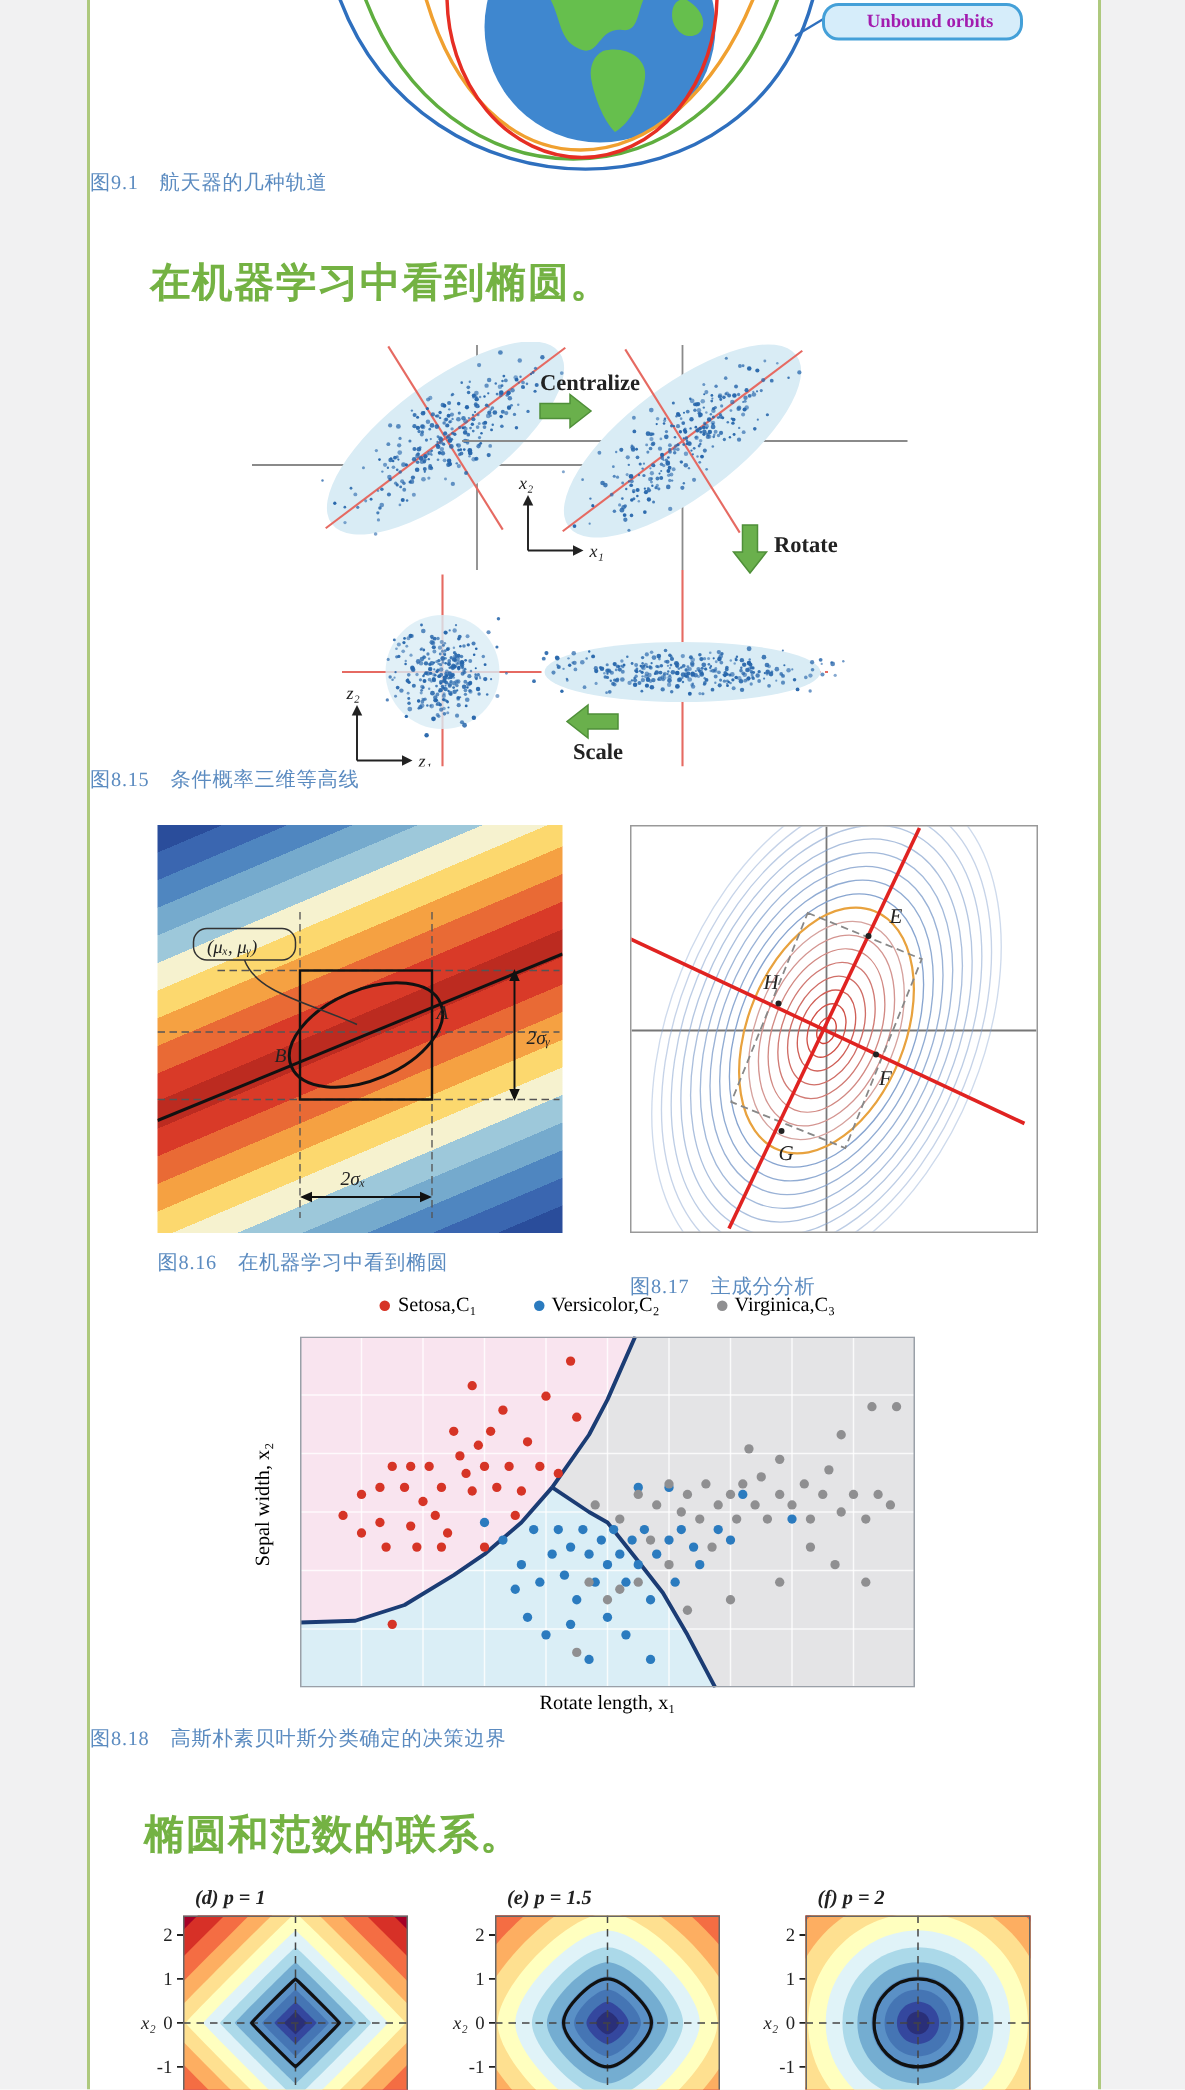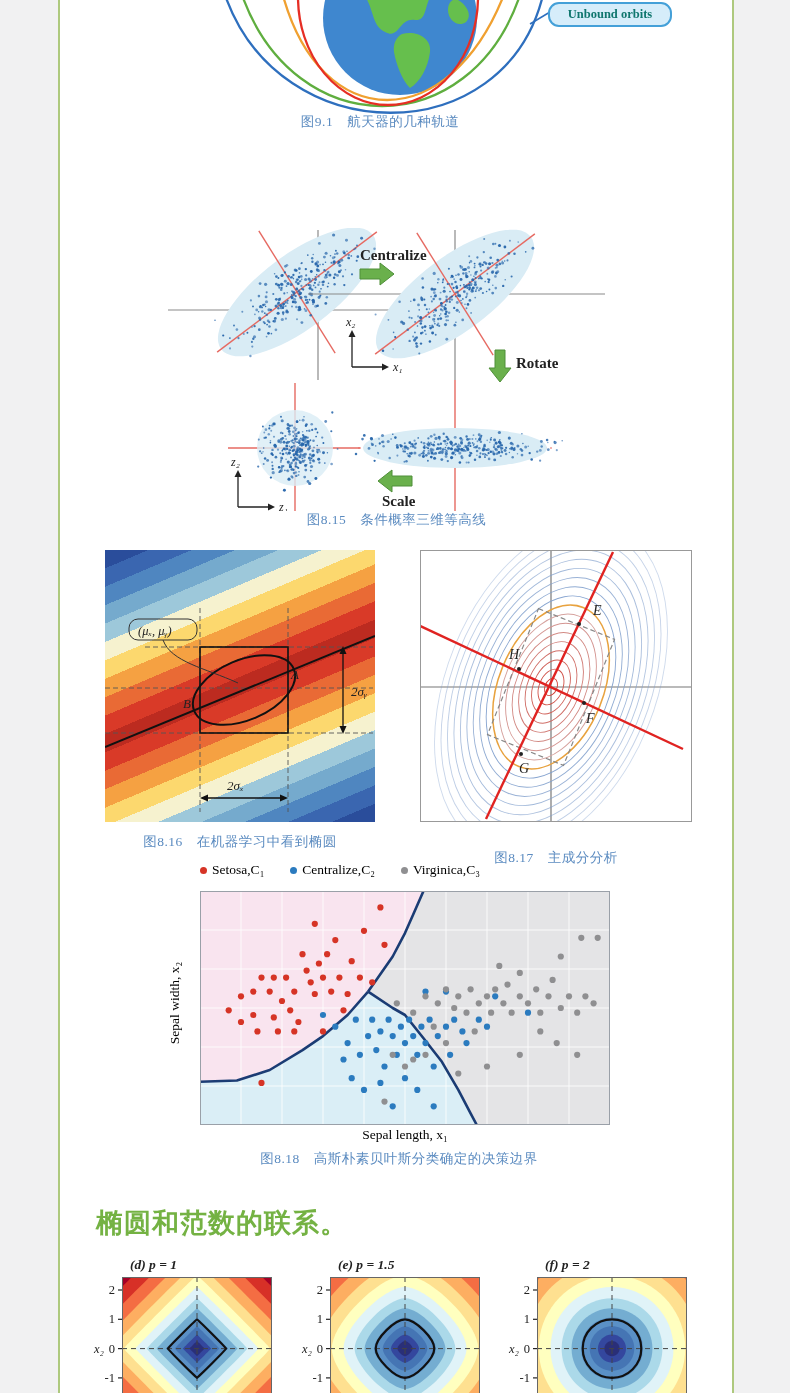--- a/index.html
+++ b/index.html
@@ -1,26 +1,26 @@
 <!DOCTYPE html>
 <html><head>
 <meta charset="utf-8">
 <style>
   html,body{margin:0;padding:0;}
   body{font-family:"Liberation Sans",sans-serif;}
   #page{position:relative;width:790px;height:1393px;background:#f1f1f2;overflow:hidden;}
   #content{position:absolute;left:60px;top:0;width:673px;height:1393px;background:#ffffff;}
   .vline{position:absolute;top:0;width:2px;height:1393px;}
-  .caption{position:absolute;text-align:center;font-family:"Liberation Serif",serif;font-size:13.5px;letter-spacing:.5px;}
+  .caption{position:absolute;font-family:"Liberation Serif",serif;font-size:13.5px;letter-spacing:.5px;}
   .heading{position:absolute;font-weight:bold;font-size:27px;letter-spacing:1px;}
   .figwrap{position:absolute;}
   svg text{font-family:"Liberation Serif",serif;}
   .pill{position:absolute;border-radius:11px;font-family:"Liberation Serif",serif;
         font-weight:bold;font-size:12.5px;text-align:center;line-height:20px;}
-  .legend{position:absolute;display:flex;justify-content:flex-start;gap:26px;
+  .legend{position:absolute;display:flex;justify-content:center;gap:38px;
           font-family:"Liberation Serif",serif;font-size:13.5px;align-items:center;}
   .legend .dot{display:inline-block;width:7px;height:7px;border-radius:50%;margin-right:5px;vertical-align:middle;}
   .axlabel{position:absolute;font-family:"Liberation Serif",serif;font-size:13.5px;text-align:center;}
   .rot{transform:rotate(-90deg);transform-origin:center center;}
 </style>
 </head>
 <body>
 
 <div id="page" style="background: rgb(241, 241, 242);">
   <div id="content" style="background: rgb(255, 255, 255);">
@@ -29,23 +29,24 @@
         <circle cx="340" cy="18" r="77" fill="#3f87cf"></circle>
         <path d="M300,-10 C315,5 310,25 325,32 C340,40 338,18 355,20 C370,22 362,-5 380,-12 L380,-40 L300,-40 Z" fill="#66bf4d"></path>
         <path d="M342,34 C356,30 372,38 370,52 C368,68 360,82 350,88 C342,80 336,64 334,52 C333,44 336,37 342,34 Z" fill="#66bf4d"></path>
         <path d="M398,0 C408,6 412,16 406,22 C398,28 388,20 388,10 C388,3 392,-2 398,0 Z" fill="#66bf4d"></path>
         <path d="M165,-5 C220,152 445,152 483,-5" fill="none" stroke="#2e6fbe" stroke-width="2.3"></path>
         <path d="M182,-5 C235,143 410,143 460,-5" fill="none" stroke="#5fae3f" stroke-width="2.3"></path>
         <path d="M222,-8 C260,136 390,136 445,-8" fill="none" stroke="#f0a030" stroke-width="2.3"></path>
         <ellipse cx="328" cy="-3" rx="90" ry="108" fill="none" stroke="#e62e24" stroke-width="2.3"></ellipse>
         <line x1="470" y1="24" x2="490" y2="12" stroke="#2e6fbe" stroke-width="1.5"></line>
       </svg>
-    <div class="pill" style="left: 488px; top: 2px; width: 120px; height: 21px; background: rgb(214, 237, 250); border: 2px solid rgb(68, 160, 216); color: #0f766e;">Unbound orbits</div>
+    <div class="pill" style="left: 488px; top: 2px; width: 120px; height: 21px; background: rgb(214, 237, 250); border: 2px solid rgb(68, 160, 216); color: #a21caf; padding-left: 10px;">Unbound orbits</div>
     <div class="caption" style="left: 0px; top: 113px; width: 640px; color: rgb(91, 139, 192);">图9.1　航天器的几种轨道</div>
 
+    <div class="heading" style="left: 40px; top: 170px; color: rgb(116, 178, 67);">在机器学习中看到椭圆。</div>
 
     <svg id="fig815-svg" class="figwrap" style="left:0;top:228px;" width="673" height="283" viewBox="0 0 673 283">
         <line x1="258" y1="2" x2="258" y2="152" stroke="#8a8a8a" stroke-width="1.2"></line>
         <line x1="108" y1="82" x2="360" y2="82" stroke="#8a8a8a" stroke-width="1.2"></line>
         <ellipse cx="237" cy="64" rx="95" ry="37" fill="#d9ecf5" transform="rotate(-37 237 64)"></ellipse>
         <line x1="157.1364489952707" y1="124.18150231520482" x2="316.8635510047293" y2="3.818497684795176" stroke="#e66a62" stroke-width="1.4"></line>
         <line x1="198.84581297520924" y1="2.9405370767373284" x2="275.15418702479076" y2="125.05946292326267" stroke="#e66a62" stroke-width="1.4"></line>
         <g>
           <circle cx="190.9" cy="72.4" r="1.10" fill="#2766ab" fill-opacity="0.60"></circle>
           <circle cx="314.5" cy="20.7" r="1.24" fill="#2766ab" fill-opacity="0.59"></circle>
@@ -1285,21 +1286,21 @@
           <text x="172" y="64" font-size="14" fill="#222" font-style="italic">E</text>
           <text x="88" y="108" font-size="14" fill="#222" font-style="italic">H</text>
           <text x="165" y="172" font-size="14" fill="#222" font-style="italic">F</text>
           <text x="98" y="222" font-size="14" fill="#222" font-style="italic">G</text>
         </svg>
     </div>
     <div class="caption" style="left: 360px; top: 849px; width: 272px; color: rgb(91, 139, 192);">图8.17　主成分分析</div>
 
     <div class="legend" style="left:140px;top:862px;width:410px;">
       <span><span class="dot" id="lg0" style="background: rgb(214, 52, 38);"></span><span>Setosa,C₁</span></span>
-      <span><span class="dot" id="lg1" style="background: rgb(43, 123, 191);"></span><span>Centralize,C₂</span></span>
+      <span><span class="dot" id="lg1" style="background: rgb(43, 123, 191);"></span><span>Versicolor,C₂</span></span>
       <span><span class="dot" id="lg2" style="background: rgb(143, 143, 145);"></span><span>Virginica,C₃</span></span>
     </div>
 
     <div id="fig818-box" class="figwrap" style="left:140px;top:891px;width:410px;height:234px;">
       <svg id="fig818-svg" width="410" height="234" viewBox="0 0 410 234" style="position:absolute;left:0;top:0;">
           <polygon points="0.0,0.0 223.5,0.0 213.2,23.4 205.0,42.1 192.7,65.5 176.3,88.9 168.1,100.6 168.1,100.6 147.6,124.0 123.0,145.1 102.5,159.1 69.7,179.0 36.9,189.5 0.0,190.7" fill="#f9e4ef"></polygon>
           <polygon points="0.0,190.7 0.0,234.0 276.8,234.0 276.8,234.0 270.6,222.3 258.3,198.9 241.9,170.8 225.5,149.8 205.0,124.0 192.7,117.0 168.1,100.6 147.6,124.0 123.0,145.1 102.5,159.1 69.7,179.0 36.9,189.5 0.0,190.7" fill="#daeef6"></polygon>
           <polygon points="223.5,0.0 410.0,0.0 410.0,234.0 276.8,234.0 276.8,234.0 270.6,222.3 258.3,198.9 241.9,170.8 225.5,149.8 205.0,124.0 192.7,117.0 168.1,100.6 176.3,88.9 192.7,65.5 205.0,42.1 213.2,23.4 223.5,0.0" fill="#e4e4e6"></polygon>
           <line x1="41.0" y1="0" x2="41.0" y2="234" stroke="#fff" stroke-width="1" stroke-opacity="0.8"></line>
           <line x1="82.0" y1="0" x2="82.0" y2="234" stroke="#fff" stroke-width="1" stroke-opacity="0.8"></line>
@@ -1441,21 +1442,21 @@
           <circle cx="377.2" cy="163.8" r="3.1" fill="#8f8f91"></circle>
           <circle cx="377.2" cy="121.7" r="3.1" fill="#8f8f91"></circle>
           <circle cx="381.3" cy="46.8" r="3.1" fill="#8f8f91"></circle>
           <circle cx="385.4" cy="105.3" r="3.1" fill="#8f8f91"></circle>
           <circle cx="393.6" cy="112.3" r="3.1" fill="#8f8f91"></circle>
           <circle cx="397.7" cy="46.8" r="3.1" fill="#8f8f91"></circle>
           <rect x="0.5" y="0.5" width="409" height="233" fill="none" stroke="#9aa0a8" stroke-width="1"></rect>
         </svg>
     </div>
     <div class="axlabel rot" style="left:45px;top:995px;width:140px;">Sepal width, x₂</div>
-    <div class="axlabel" style="left:140px;top:1127px;width:410px;">Sepal length, x₁</div>
+    <div class="axlabel" style="left:140px;top:1127px;width:410px;">Rotate length, x₁</div>
     <div class="caption" style="left: 0px; top: 1150px; width: 678px; color: rgb(91, 139, 192);">图8.18　高斯朴素贝叶斯分类确定的决策边界</div>
 
     <div class="heading" style="left: 36px; top: 1205px; color: rgb(116, 178, 67);">椭圆和范数的联系。</div>
 
     <div id="norm0" class="figwrap" style="left:20px;top:1255px;width:194px;height:172px;"><svg width="194" height="172" viewBox="0 0 194 172">
           <defs>
             <clipPath id="clip0">
               <rect x="42" y="22" width="150" height="150"></rect>
             </clipPath>
           </defs>

